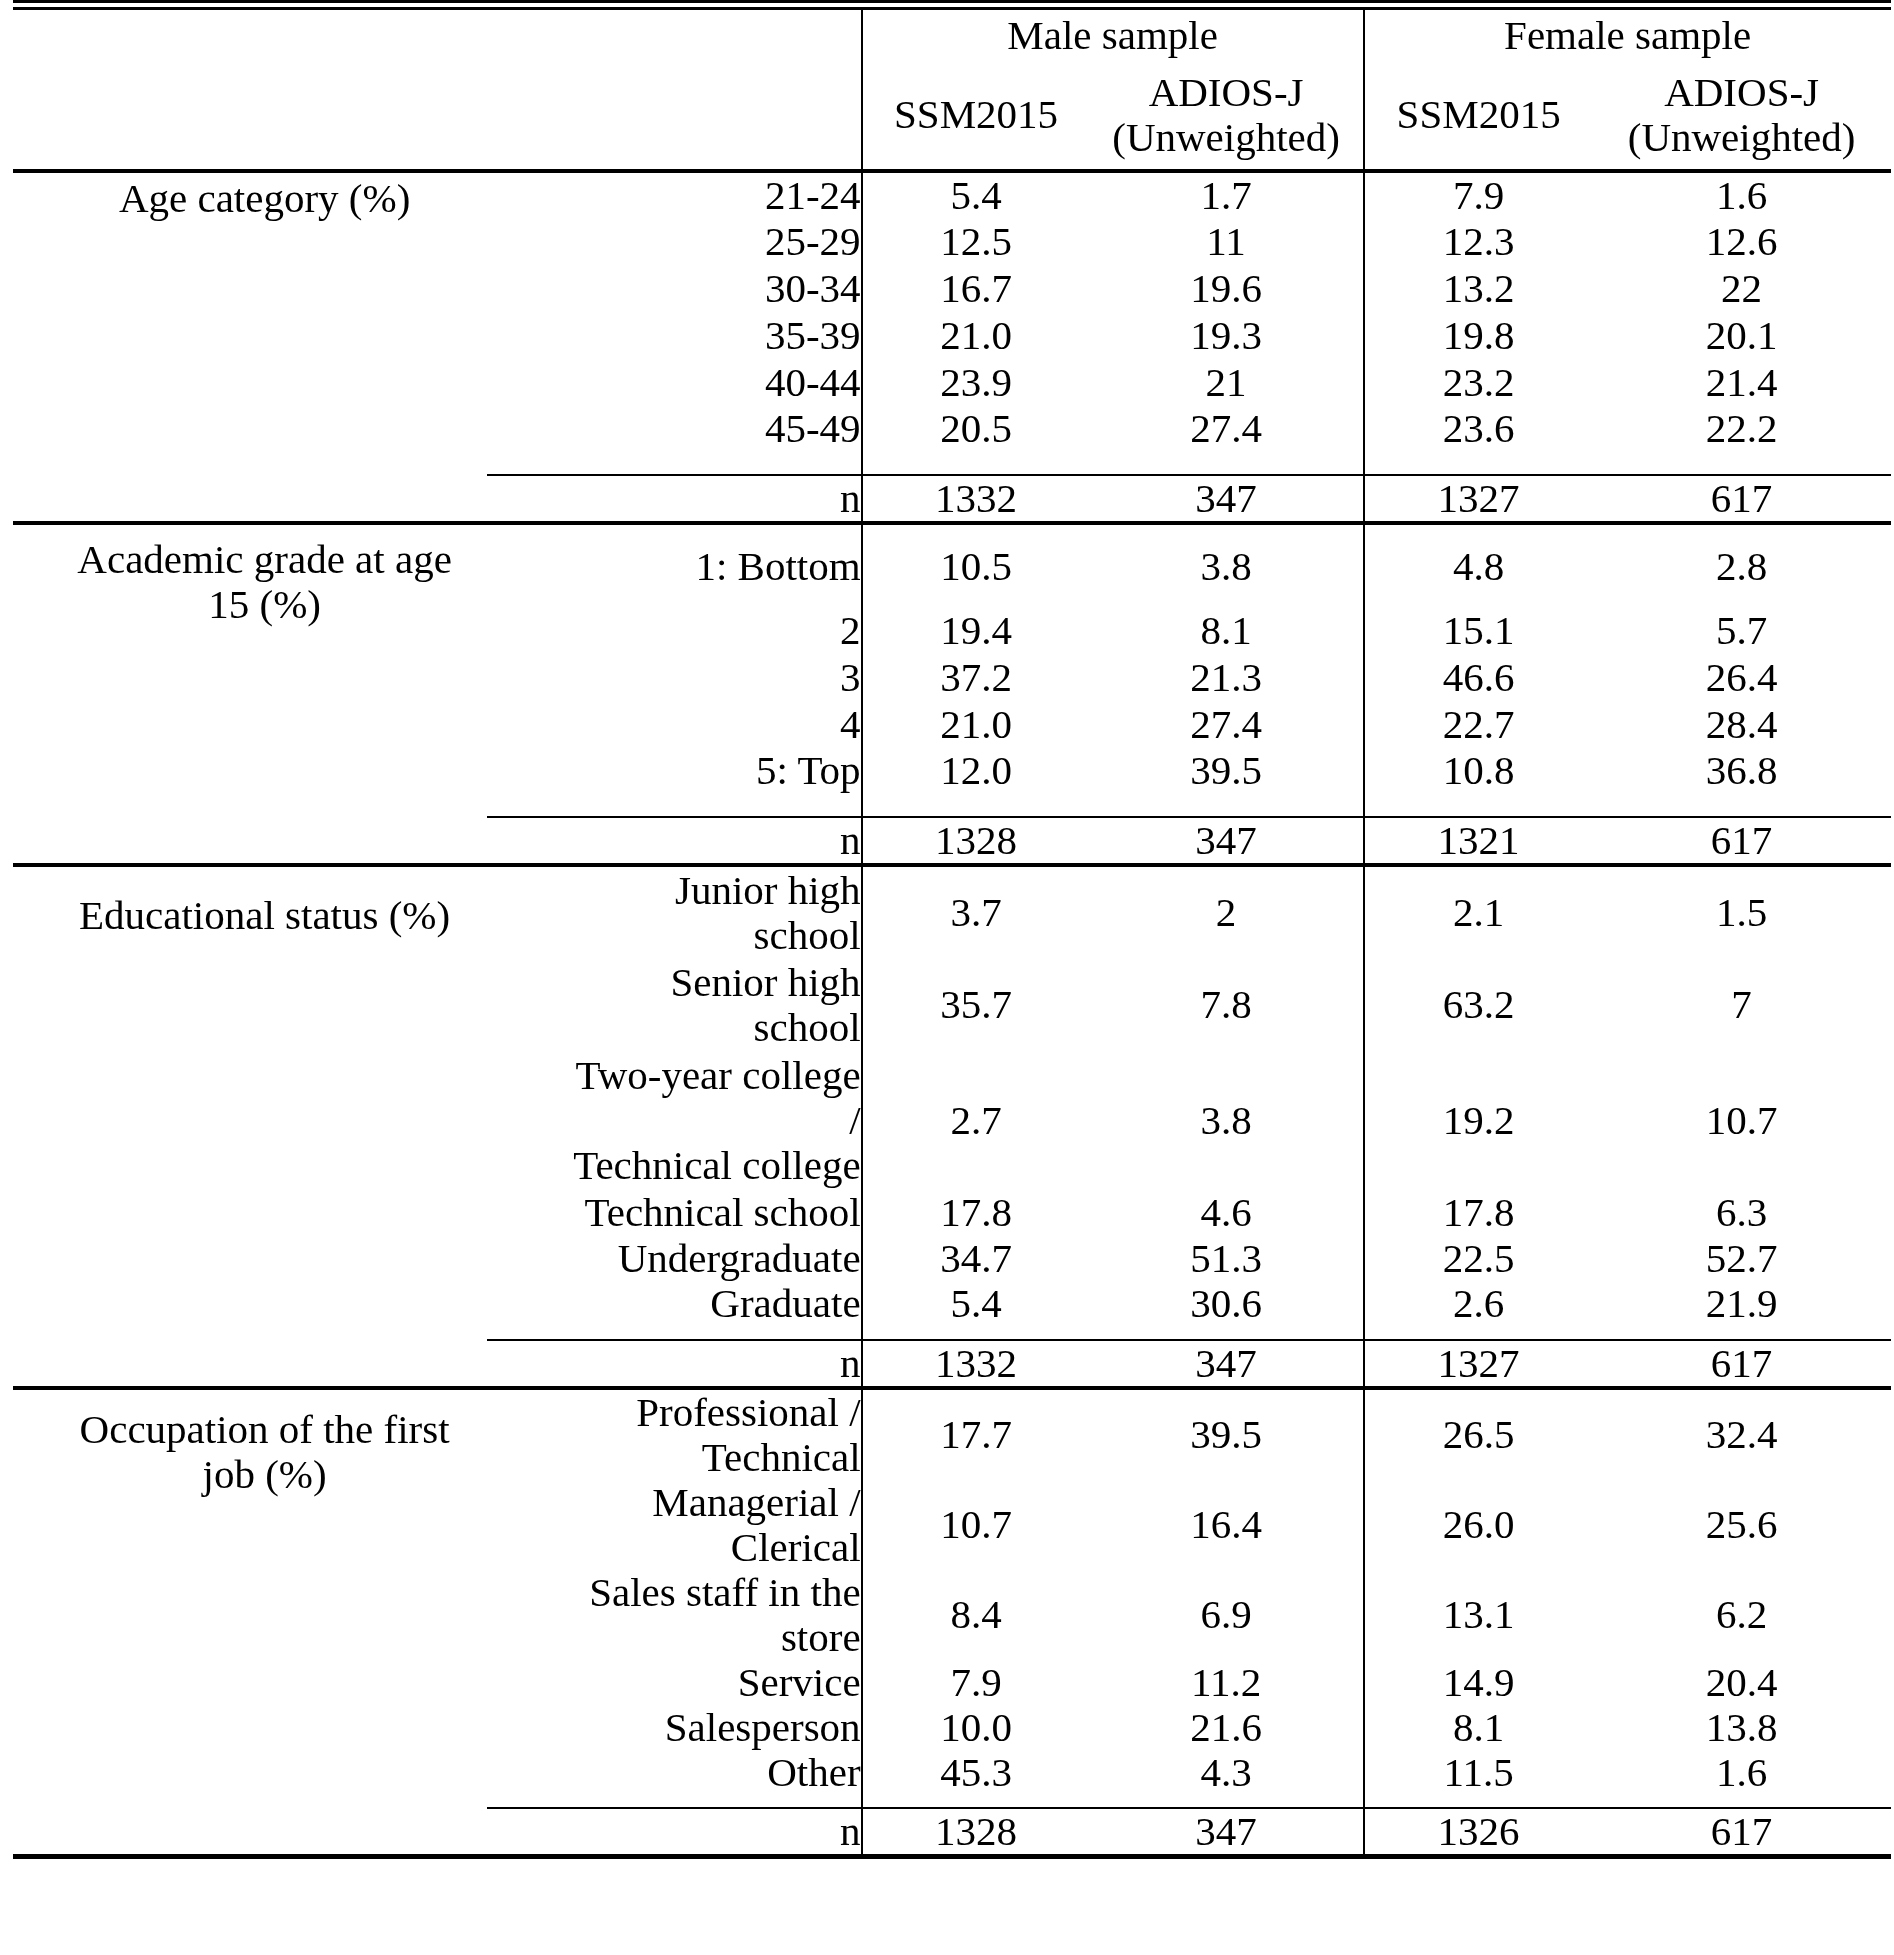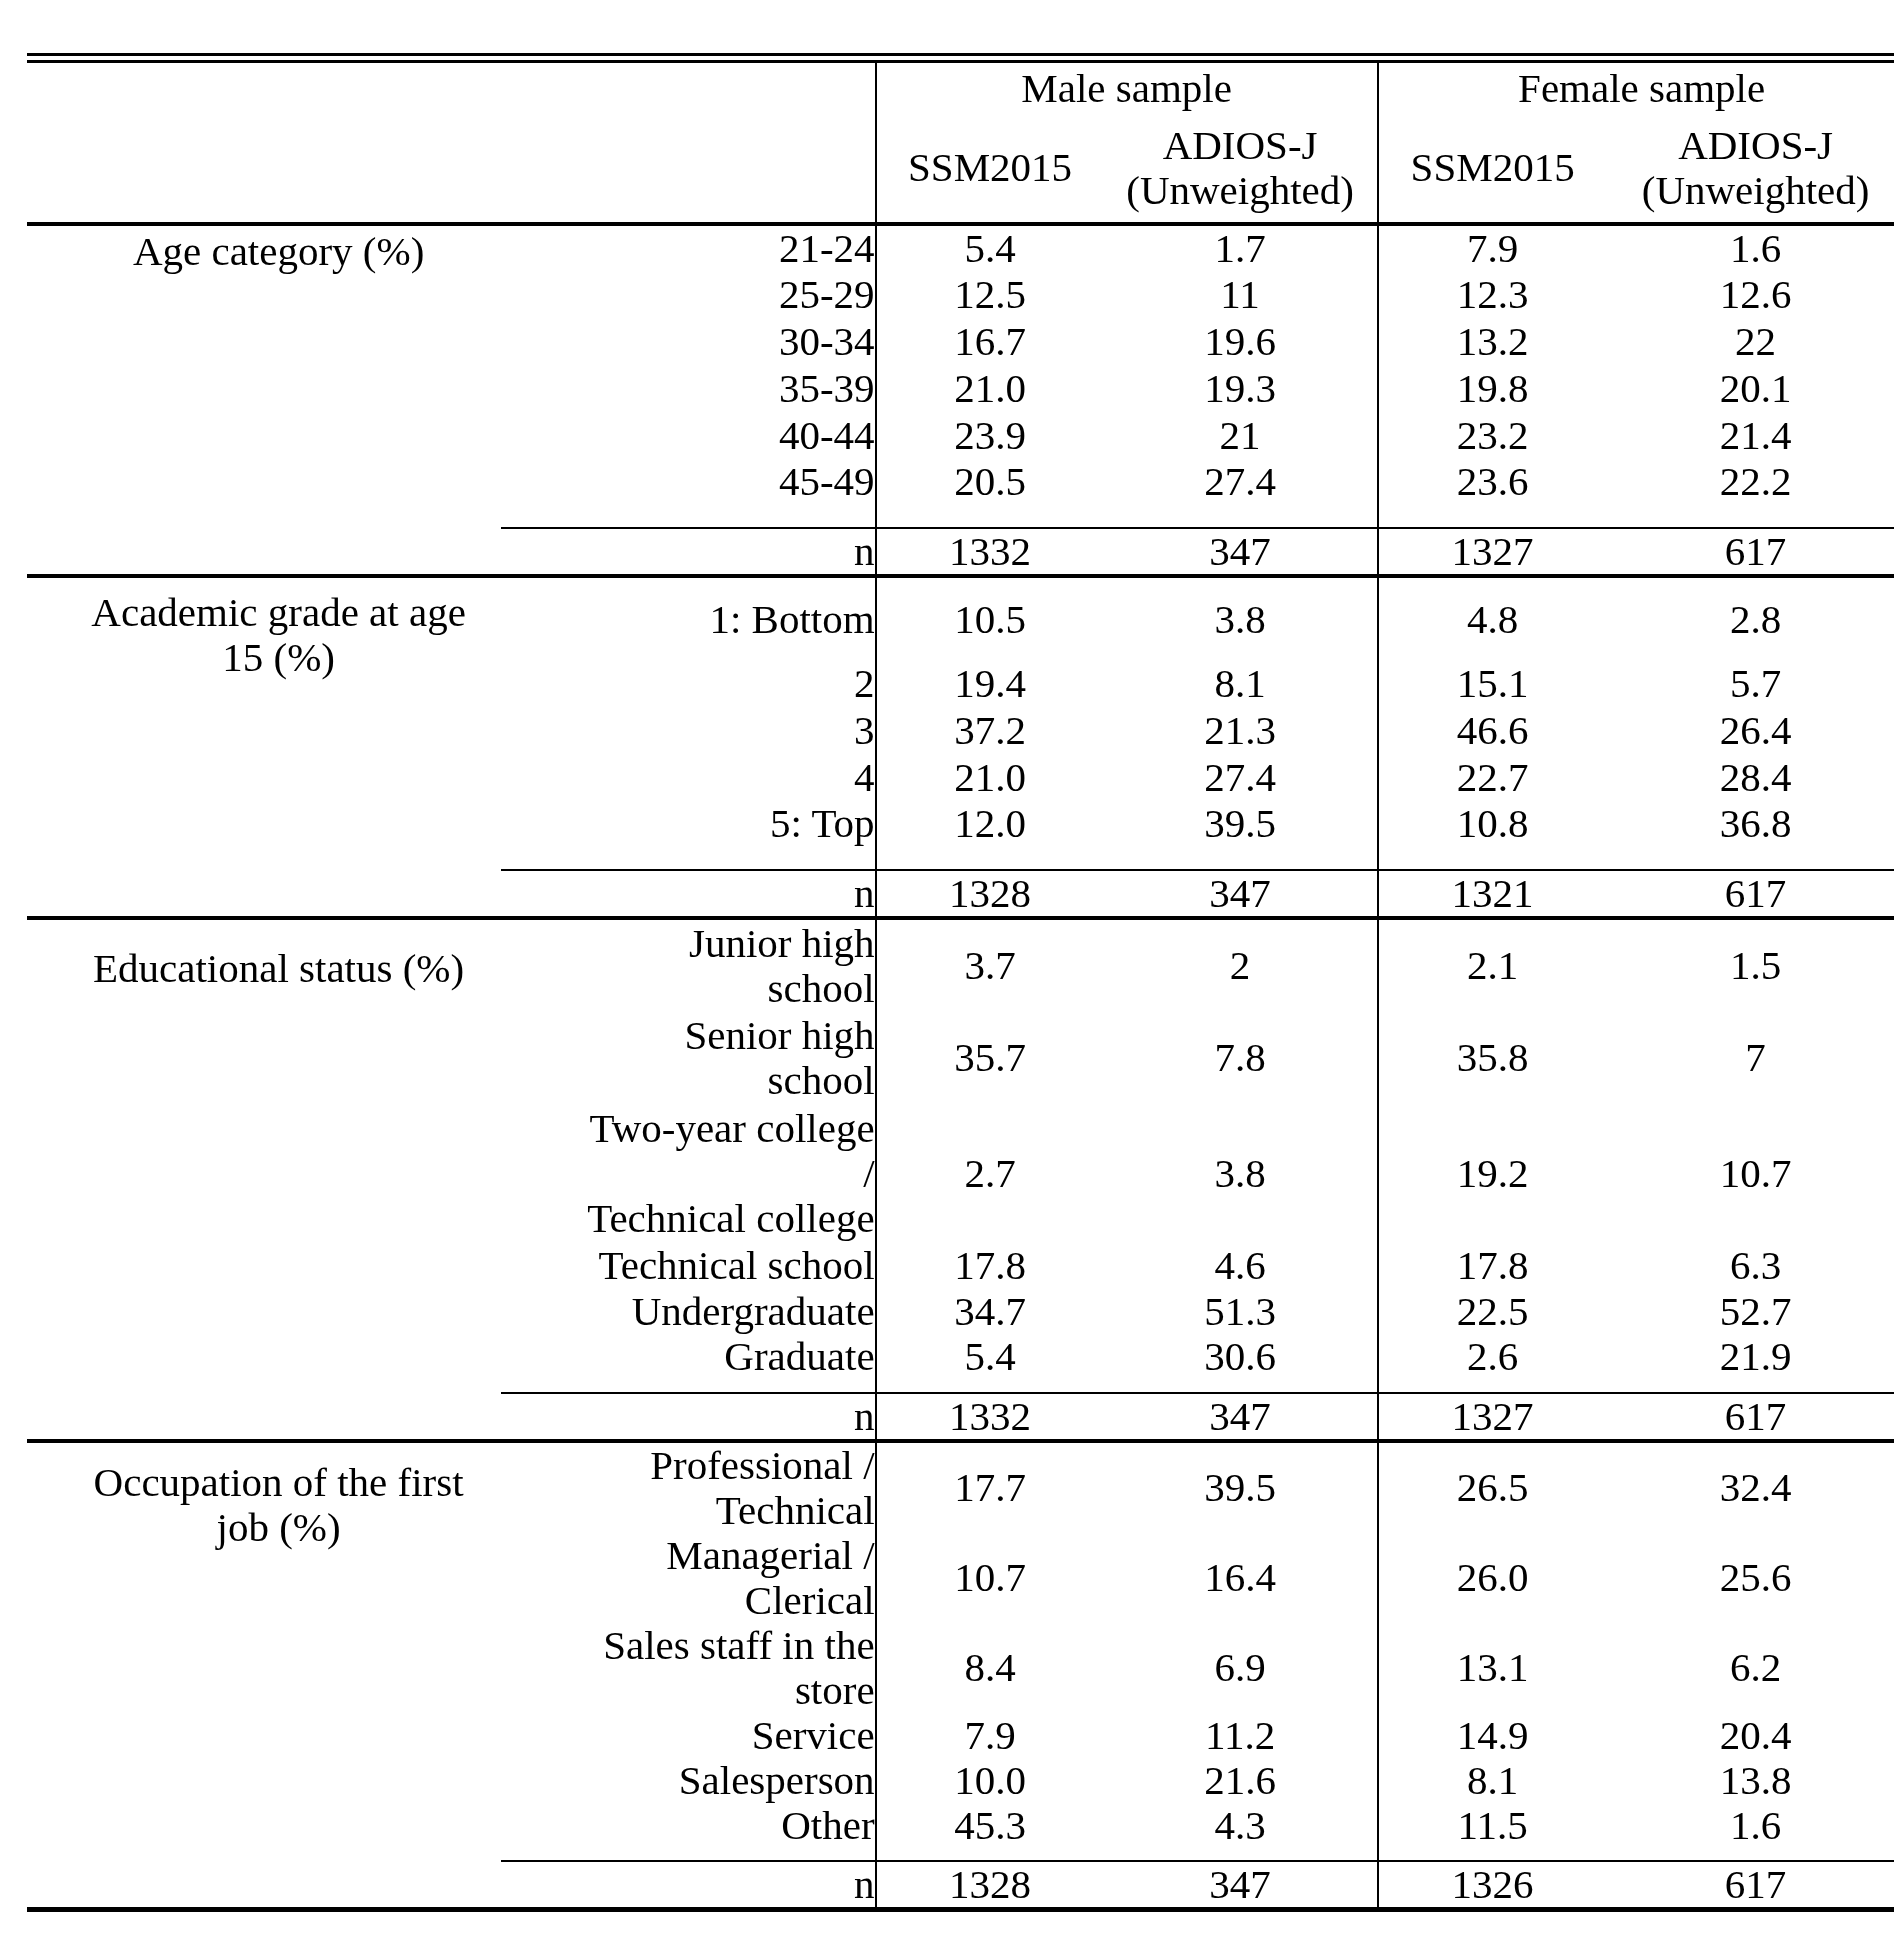--- a/index.html
+++ b/index.html
@@ -7,23 +7,21 @@
     padding: 0;
     background: #ffffff;
   }
   body {
     width: 1895px;
     height: 1955px;
     font-family: "Liberation Serif", serif;
     color: #000000;
   }
   .table-wrap {
-    padding-top: 53px;
     padding-left: 12.6px;
-    margin-left: 14px;
   }
   table.demo {
     border-collapse: collapse;
     table-layout: fixed;
     width: 1878px;
     border-top: 10px double #000000;
     border-bottom: 5.4px solid #000000;
   }
   td {
     font-family: "Liberation Serif", serif;
@@ -210,21 +208,21 @@
     <td class="val vl">3.7</td>
     <td class="val">2</td>
     <td class="val vl">2.1</td>
     <td class="val">1.5</td>
   </tr>
   <tr class="data h222">
     <td class="row-label">Senior high
 school</td>
     <td class="val vl">35.7</td>
     <td class="val">7.8</td>
-    <td class="val vl">35.8</td>
+    <td class="val vl">63.2</td>
     <td class="val">7</td>
   </tr>
   <tr class="data h330">
     <td class="row-label">Two-year college
 /
 Technical college</td>
     <td class="val vl">2.7</td>
     <td class="val">3.8</td>
     <td class="val vl">19.2</td>
     <td class="val">10.7</td>

